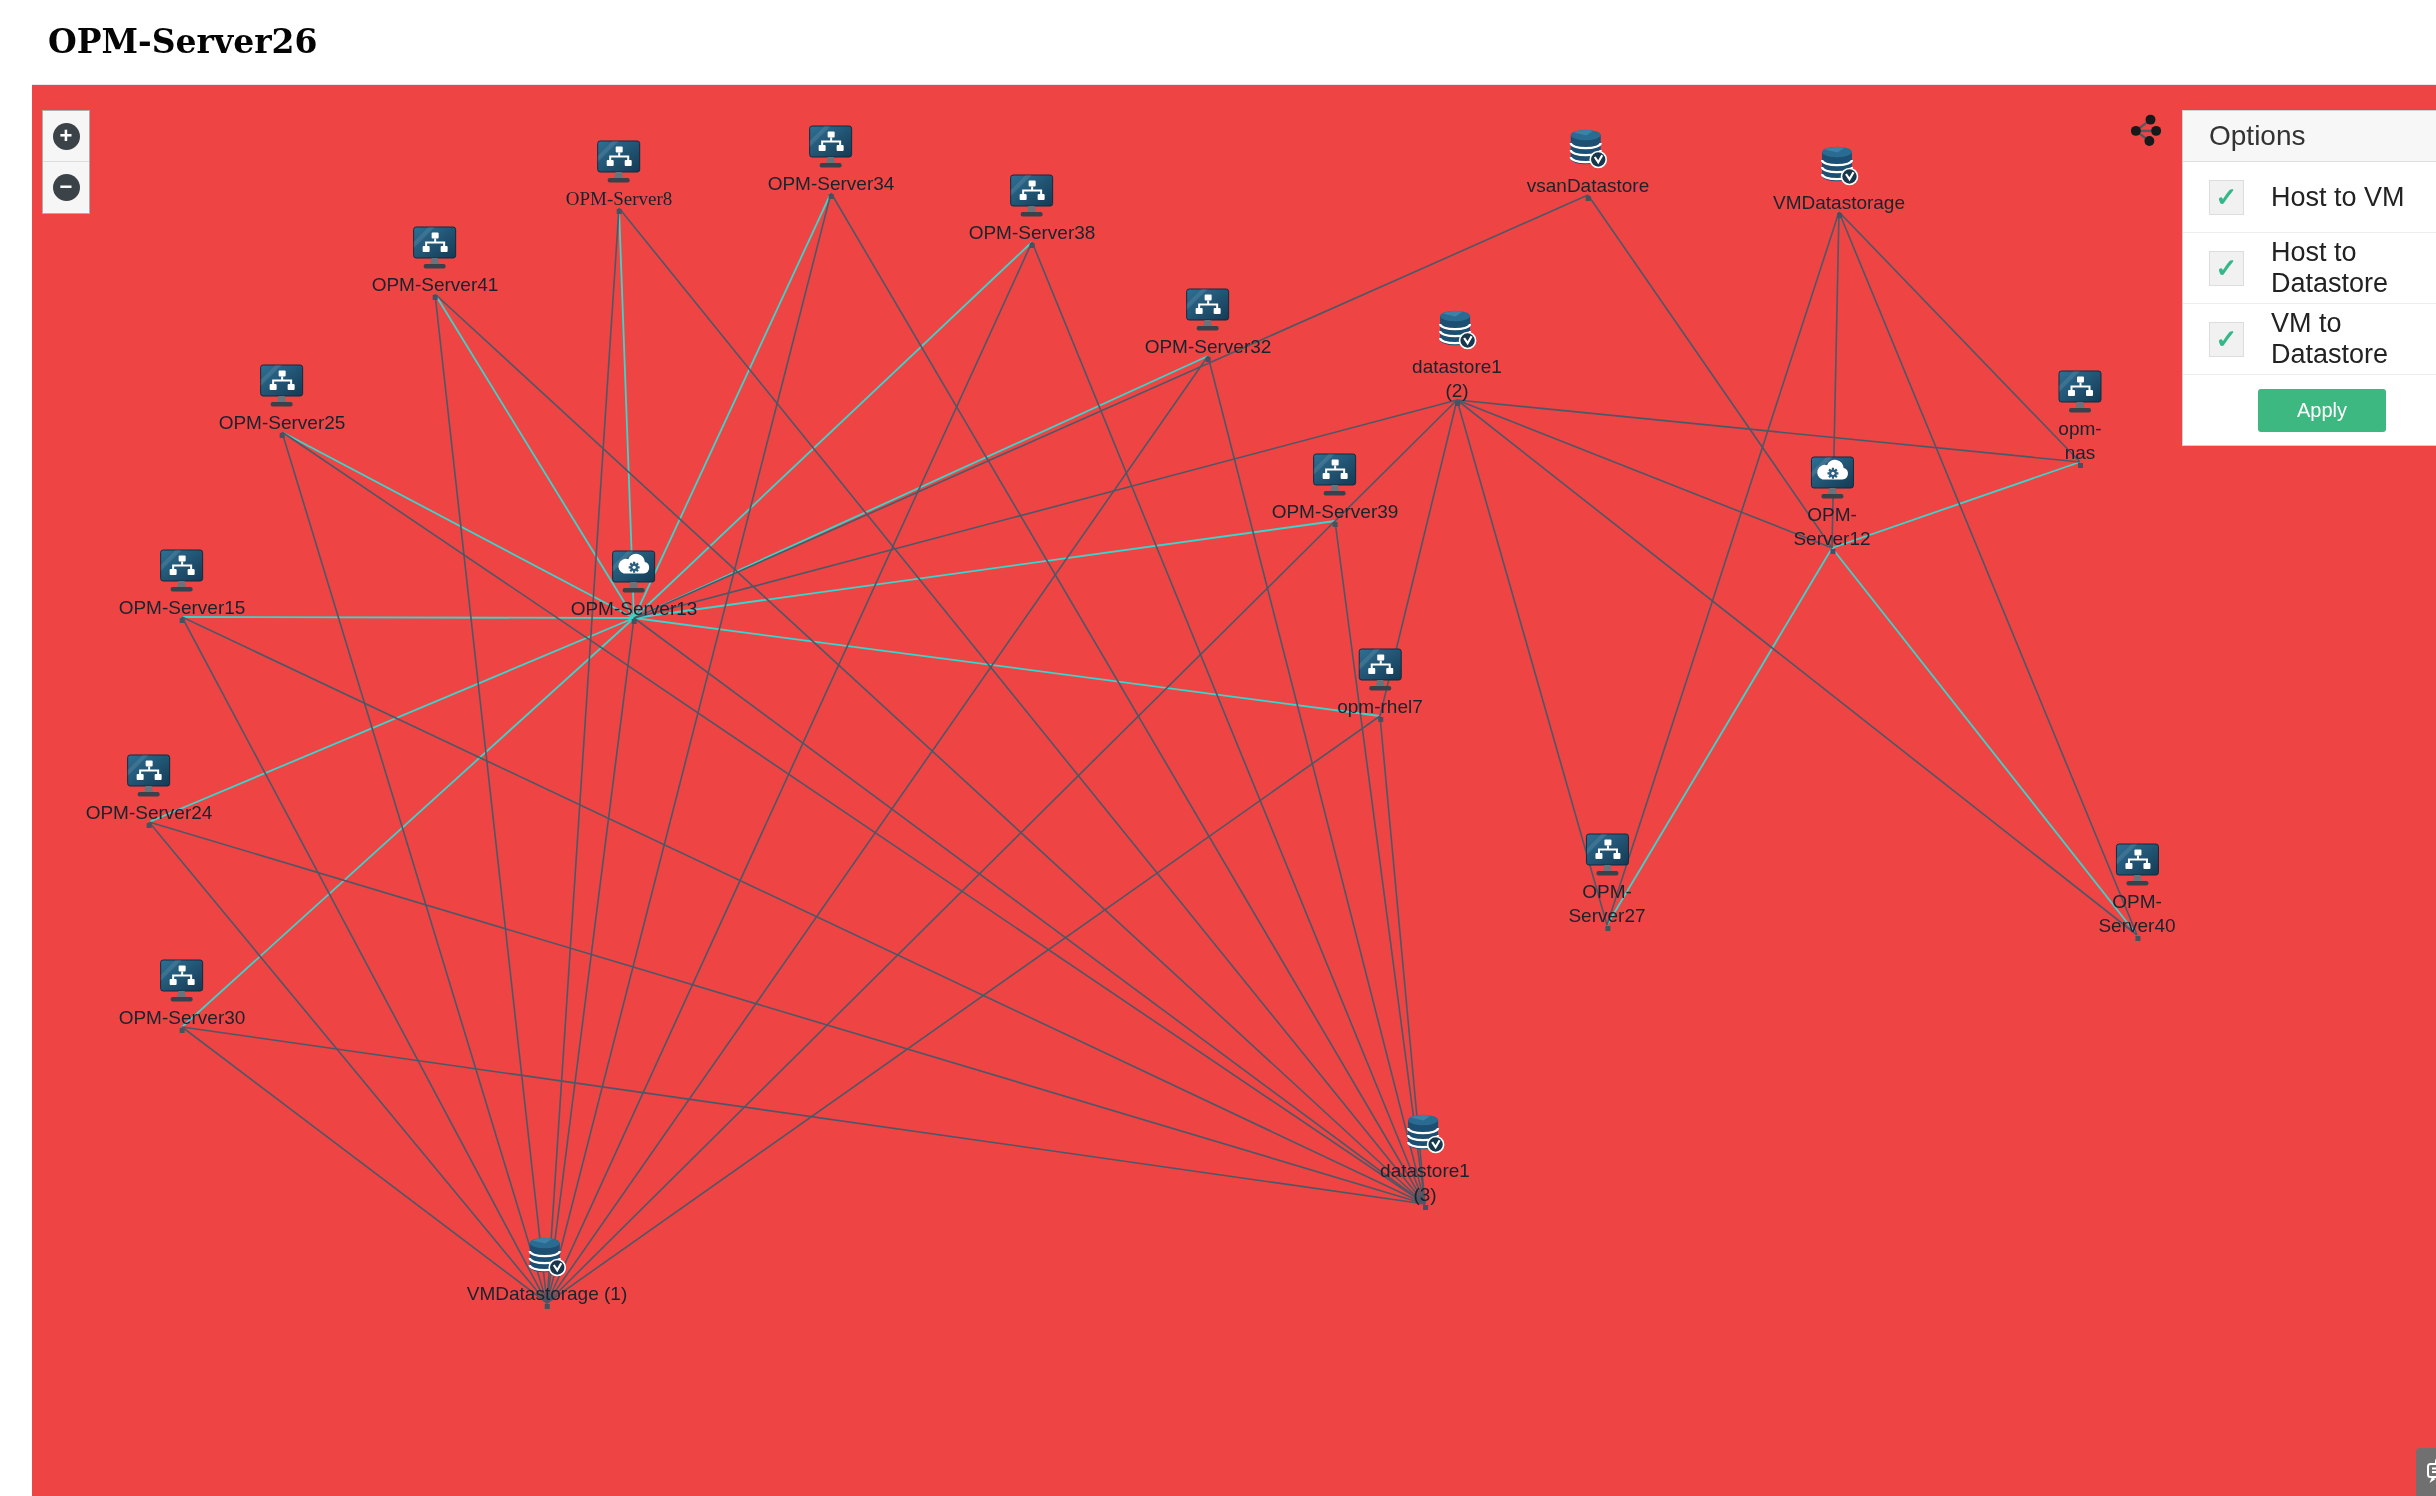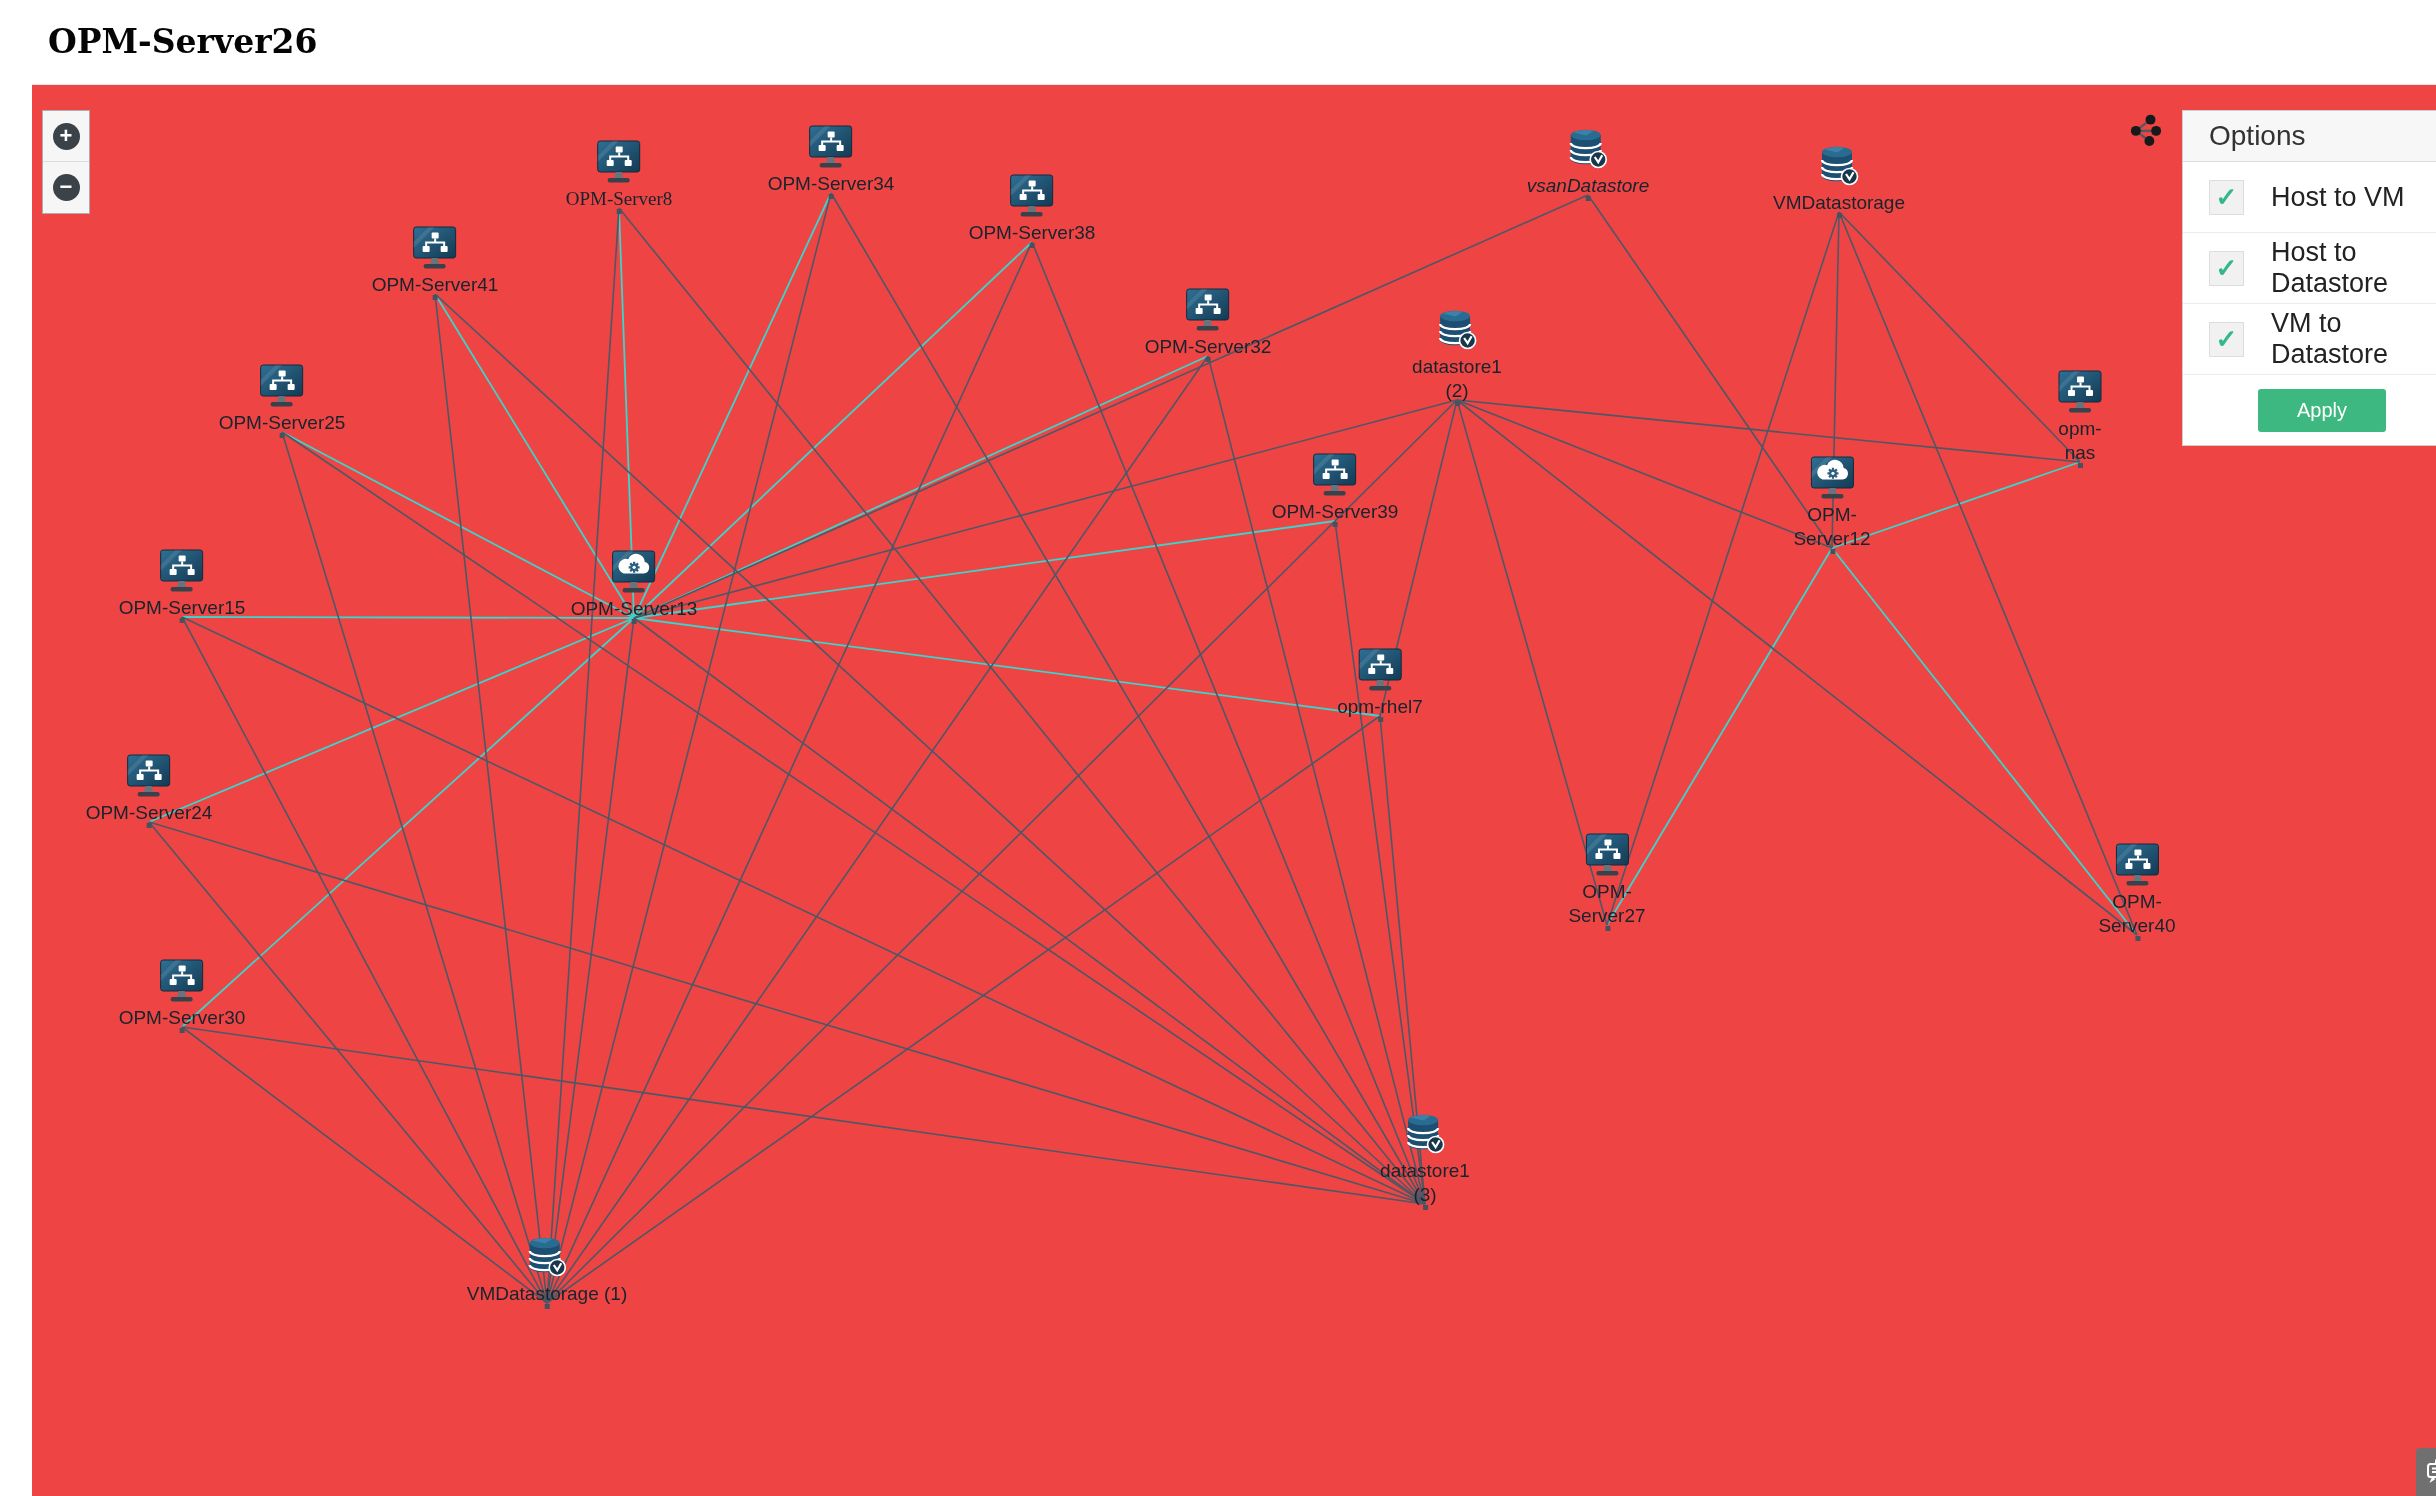--- a/index.html
+++ b/index.html
@@ -192,21 +192,21 @@
           <div class="nlabel">OPM-Server32</div>
           <span class="adot"></span>
         </div>
         <div class="node" style="left: 250px; top: 350px;">
           <svg class="nicon" viewBox="0 0 48 46">
             <use href="#sym-vm"></use>
           </svg>
           <div class="nlabel">OPM-Server25</div>
           <span class="adot"></span>
         </div>
-        <div class="node" style="left: 1556px; top: 113px; font-style: italic;">
+        <div class="node" style="left: 1556px; top: 113px;">
           <svg class="nicon" viewBox="0 0 48 46">
             <use href="#sym-datastore"></use>
           </svg>
           <div class="nlabel">vsanDatastore</div>
           <span class="adot"></span>
         </div>
         <div class="node" style="left: 1807px; top: 130px;">
           <svg class="nicon" viewBox="0 0 48 46">
             <use href="#sym-datastore"></use>
           </svg>

